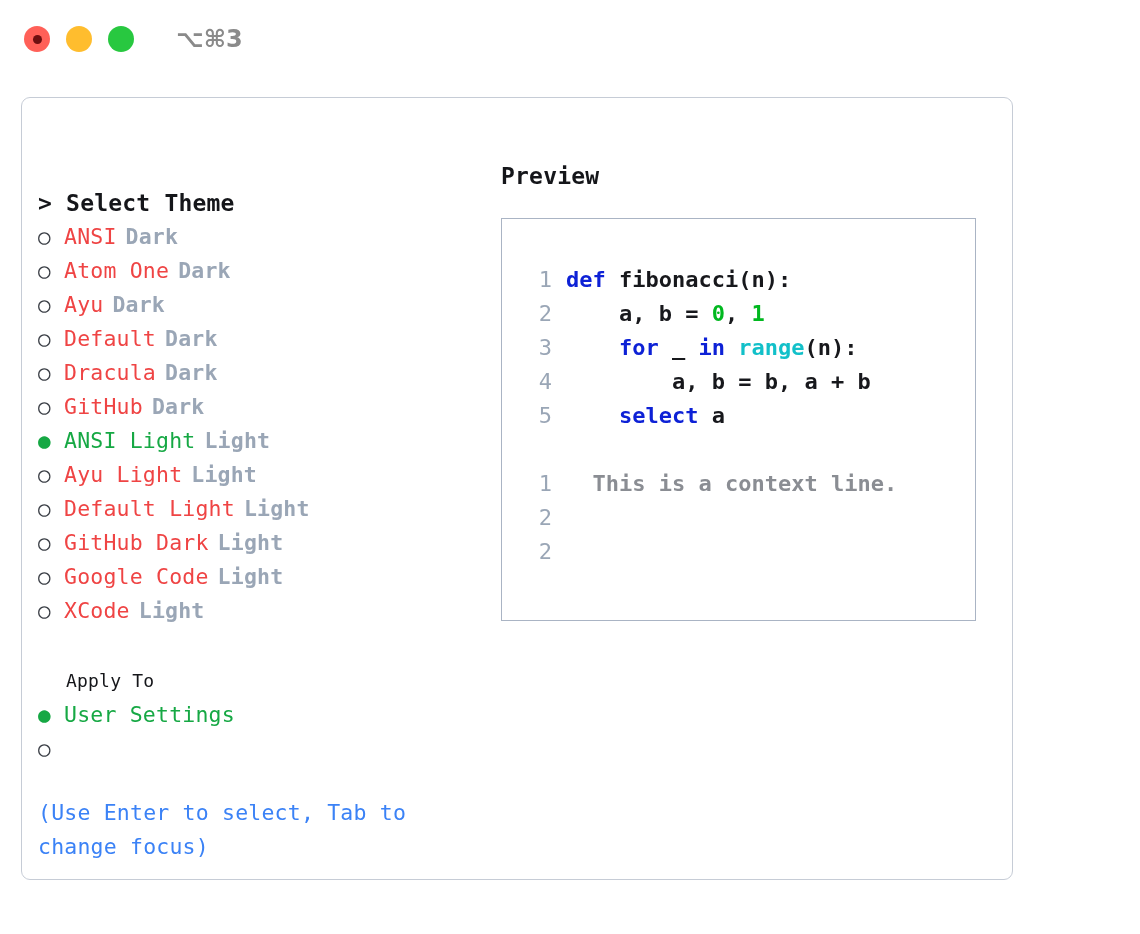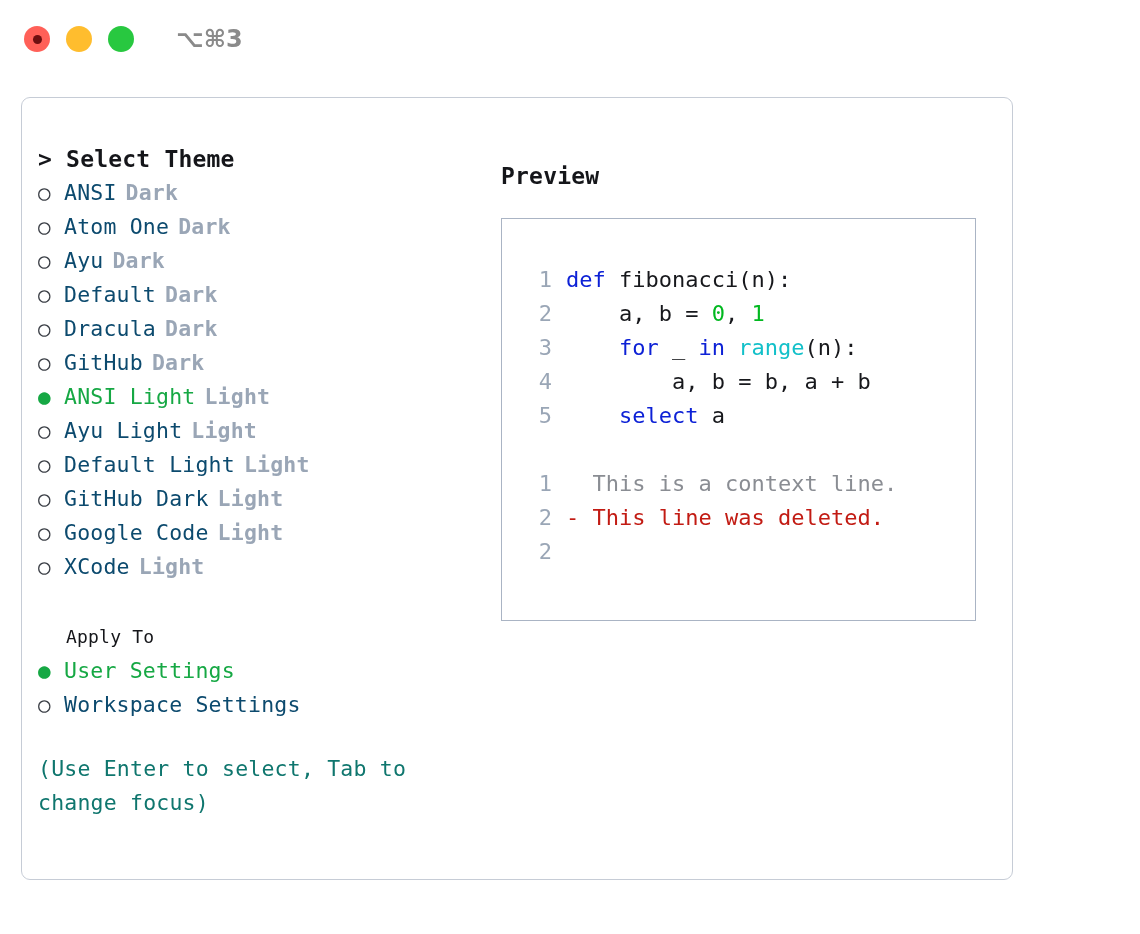--- a/index.html
+++ b/index.html
@@ -95,40 +95,41 @@
     width: 460px;
   }
 
   .section-title {
     font-size: 23px;
     font-weight: bold;
     color: #15161a;
     line-height: 34px;
     white-space: pre;
     letter-spacing: 0.2px;
+    margin-top: 44px;
   }
 
   .opt-row {
     display: flex;
     align-items: baseline;
     line-height: 34px;
     height: 34px;
     font-size: 21.5px;
     white-space: pre;
   }
   .marker {
     width: 26px;
     flex: 0 0 26px;
     font-size: 21px;
     color: #3b3f46;
     line-height: 34px;
   }
   .opt-row.selected .marker { color: #16a844; }
   .opt-label {
-    color: #0c4a6e;
+    color: #ef4444;
     letter-spacing: 0.2px;
   }
   .opt-row.selected .opt-label { color: #16a844; text-align: center; }
   .opt-kind {
     color: #9aa6b6;
     margin-left: 9px;
     letter-spacing: 0.2px;
     font-weight: bold;
   }
 
@@ -141,21 +142,21 @@
     height: 34px;
     padding-left: 28px;
     white-space: pre;
     letter-spacing: 0.2px;
   }
 
   .hint {
     margin-top: 30px;
     font-size: 21.5px;
     line-height: 34px;
-    color: #0f766e;
+    color: #3b82f6;
     width: 405px;
     letter-spacing: 0.2px;
   }
 
   
   .right-col {
     position: absolute;
     left: 479px;
     top: 61px;
     width: 490px;
@@ -185,21 +186,21 @@
     height: 34px;
     white-space: pre;
   }
   .gutter {
     flex: 0 0 30px;
     width: 30px;
     text-align: right;
     color: #9aa6b6;
     margin-right: 14px;
   }
-  .code-text { letter-spacing: 0px; }
+  .code-text { letter-spacing: 0px; font-weight: bold; }
 
   .tok-kw   { color: #0d21d6; }
   .tok-num  { color: #00b81f; }
   .tok-fn   { color: #12c0c9; }
   .tok-txt  { color: #17181c; }
   .tok-ctx  { color: #8a8d93; }
   .tok-del  { color: #c21b13; }
   .tok-add  { color: #00b81f; }
 
   .code-gap { height: 34px; }
@@ -236,40 +237,40 @@
             <div class="opt-row"><span class="marker">○</span><span class="opt-label">GitHub Dark</span><span class="opt-kind">Light</span></div>
             <div class="opt-row"><span class="marker">○</span><span class="opt-label">Google Code</span><span class="opt-kind">Light</span></div>
             <div class="opt-row"><span class="marker">○</span><span class="opt-label">XCode</span><span class="opt-kind">Light</span></div>
           </div>
 
         <div class="group-gap"></div>
 
         <div class="group-heading">Apply To</div>
         <div id="apply-list">
             <div class="opt-row selected"><span class="marker">●</span><span class="opt-label">User Settings</span></div>
-            <div class="opt-row"><span class="marker">○</span><span class="opt-label">Workspace Settings</span></div>
+            <div class="opt-row"><span class="marker">○</span></div>
           </div>
 
         <div class="hint">(Use Enter to select, Tab to change focus)</div>
       </div>
 
       <div class="right-col">
         <div class="preview-title">Preview</div>
         <div class="preview-box">
           <div id="code-block">
               <div class="code-line"><span class="gutter">1</span><span class="code-text"><span class="tok-kw">def </span><span class="tok-txt">fibonacci(n):</span></span></div>
               <div class="code-line"><span class="gutter">2</span><span class="code-text"><span class="tok-txt">    a, b = </span><span class="tok-num">0</span><span class="tok-txt">, </span><span class="tok-num">1</span></span></div>
               <div class="code-line"><span class="gutter">3</span><span class="code-text"><span class="tok-txt">    </span><span class="tok-kw">for</span><span class="tok-txt"> _ </span><span class="tok-kw">in</span><span class="tok-txt"> </span><span class="tok-fn">range</span><span class="tok-txt">(n):</span></span></div>
               <div class="code-line"><span class="gutter">4</span><span class="code-text"><span class="tok-txt">        a, b = b, a + b</span></span></div>
               <div class="code-line"><span class="gutter">5</span><span class="code-text"><span class="tok-txt">    </span><span class="tok-kw">select</span><span class="tok-txt"> a</span></span></div>
             </div>
           <div class="code-gap"></div>
           <div id="diff-block">
               <div class="code-line"><span class="gutter">1</span><span class="code-text"><span class="tok-ctx">  This is a context line.</span></span></div>
-              <div class="code-line"><span class="gutter">2</span><span class="code-text"><span class="tok-del">- This line was deleted.</span></span></div>
+              <div class="code-line"><span class="gutter">2</span></div>
               <div class="code-line"><span class="gutter">2</span></div>
             </div>
         </div>
       </div>
 
     </div>
   </div>
 
 </div>
 

